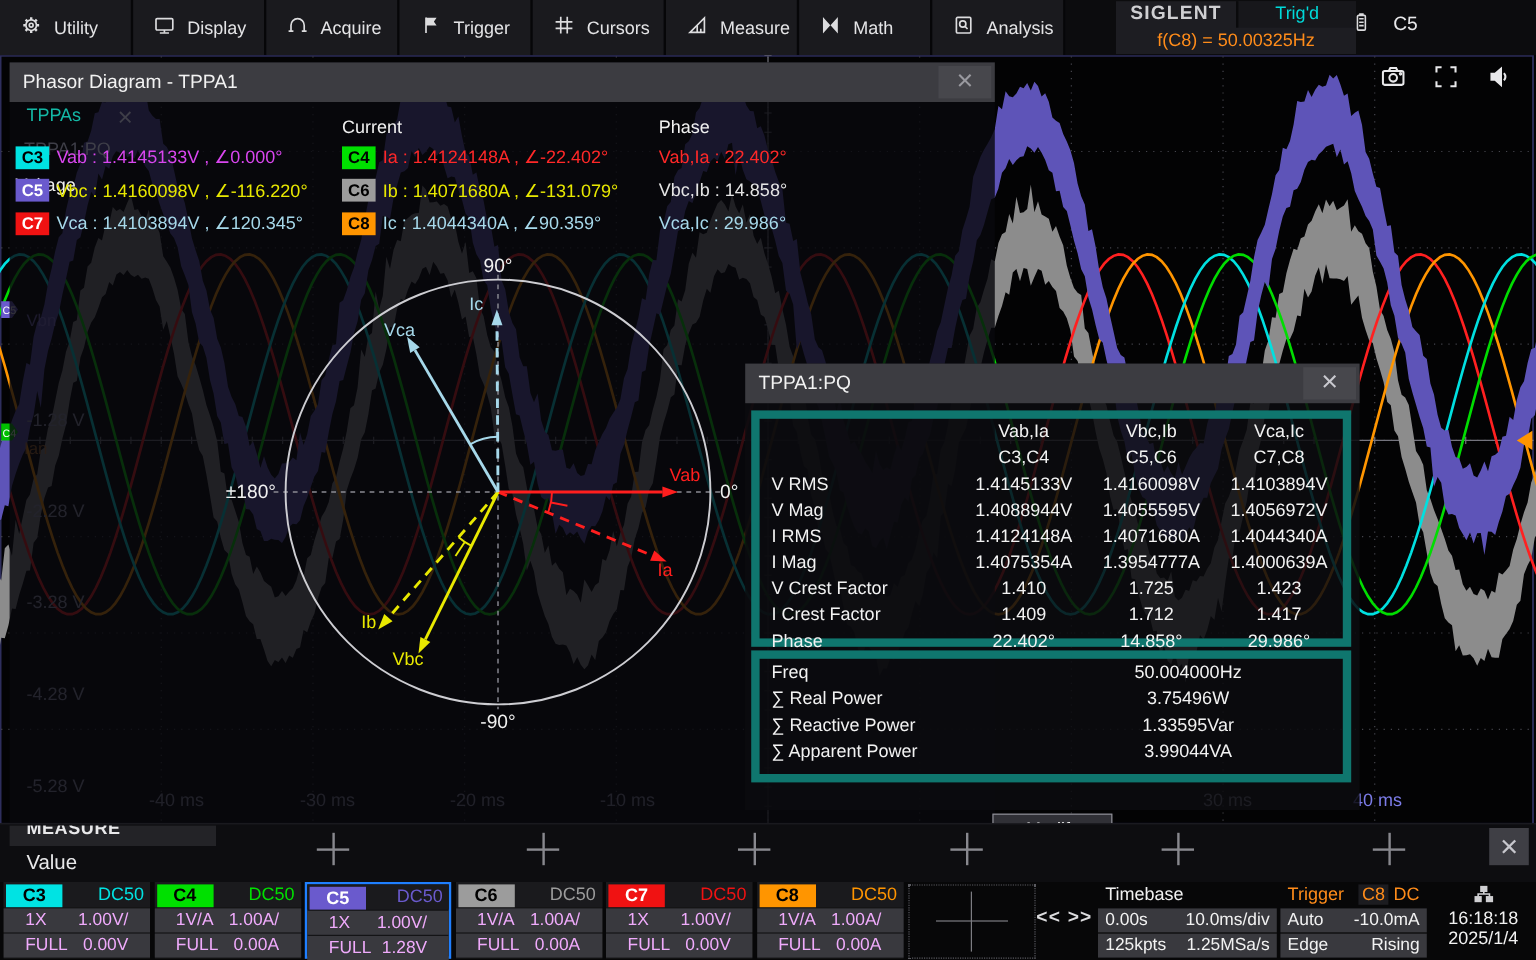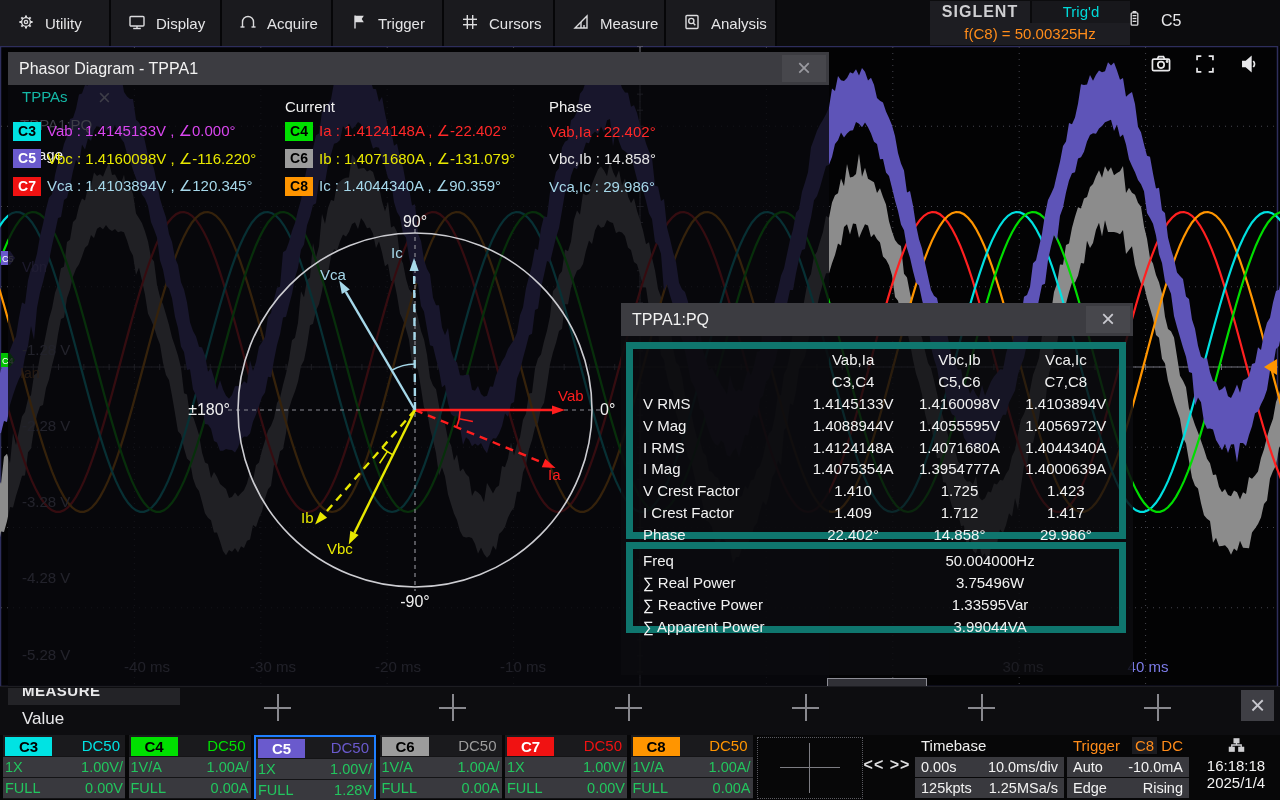--- a/index.html
+++ b/index.html
@@ -64,21 +64,21 @@
     color:#c7c7cd;font-size:26px;line-height:30px;text-align:center;}
 
   
   #chstrip{left:0;top:735px;width:1280px;height:65px;background:#070708;}
   .chbox{position:absolute;top:0;width:122px;height:64px;background:#141416;box-sizing:border-box;}
   .chbox.selected{border:2px solid #1f7fff;}
   .chhead{display:flex;height:21px;align-items:center;}
   .chbadge{width:47px;height:19px;margin:1px 0 0 2px;text-align:center;line-height:19px;font-size:15px;font-weight:bold;}
   .chcoupling{flex:1;text-align:right;padding-right:5px;font-size:15px;}
   .chrow{height:20px;margin-top:1px;background:#39393e;display:flex;justify-content:space-between;
-    align-items:center;padding:0 2px;color:#22c55e;font-size:14.5px;}
+    align-items:center;padding:0 18px;color:#f0abfc;font-size:14.5px;}
   #emptyslot{position:absolute;left:757px;top:2px;width:104px;height:60px;border:1px dotted #5a5a60;}
   #emptyslot .ph{position:absolute;background:#7c7c82;}
   #chev{position:absolute;left:862px;top:21px;width:50px;color:#dcdcde;font-size:16px;font-weight:bold;letter-spacing:1px;text-align:center;}
   .infobox{position:absolute;top:0;height:64px;}
   .infohead{height:21px;display:flex;align-items:center;padding:0 6px;font-size:15px;color:#f0f0f0;}
   .inforow{height:20px;margin-top:1px;background:#39393e;display:flex;justify-content:space-between;
     align-items:center;padding:0 6px;color:#f2f2f2;font-size:14.5px;}
   #clockblk{position:absolute;left:1192px;top:0;width:88px;height:64px;color:#f2f2f2;font-size:15px;text-align:center;}
 </style>
 </head>
@@ -134,20 +134,27 @@
           </svg></span>
         <span>Cursors</span>
       </div>
       <div class="menu-item">
         <span><svg width="18" height="18" viewBox="0 0 18 18" fill="none" stroke="#dcdcde" stroke-width="1.4">
             <path d="M3,15 L15,15 L15,3 Z"></path>
             <line x1="12" y1="15" x2="12" y2="12"></line>
             <line x1="9" y1="15" x2="9" y2="9"></line>
           </svg></span>
         <span>Measure</span>
+      </div>
+      <div class="menu-item">
+        <span><svg width="18" height="18" viewBox="0 0 18 18" fill="none" stroke="#dcdcde" stroke-width="1.4">
+            <path d="M3.5,4 L8,9 L3.5,14 Z" fill="#dcdcde"></path>
+            <path d="M14.5,4 L10,9 L14.5,14 Z" fill="#dcdcde"></path>
+          </svg></span>
+        <span>Math</span>
       </div>
       <div class="menu-item">
         <span><svg width="18" height="18" viewBox="0 0 18 18" fill="none" stroke="#dcdcde" stroke-width="1.4">
             <rect x="3" y="2.5" width="12" height="13" rx="1"></rect>
             <circle cx="8.3" cy="8" r="2.6"></circle>
             <line x1="10.2" y1="10" x2="12.3" y2="12.2"></line>
           </svg></span>
         <span>Analysis</span>
       </div>
     </div>
@@ -467,21 +474,21 @@
             <div class="pqcell">1.712</div>
             <div class="pqcell">1.417</div>
           </div>
           <div class="pqrow">
             <div class="pqlabel">Phase</div>
             <div class="pqcell">22.402°</div>
             <div class="pqcell">14.858°</div>
             <div class="pqcell">29.986°</div>
           </div>
         </div>
-      <div class="pqbox" id="pqsummary" style="top:205px;height:91px;">
+      <div class="pqbox" id="pqsummary" style="top:205px;height:110px;">
           <div class="sumrow">
             <div class="sumlabel">Freq</div>
             <div class="sumval">50.004000Hz</div>
           </div>
           <div class="sumrow">
             <div class="sumlabel">∑ Real Power</div>
             <div class="sumval">3.75496W</div>
           </div>
           <div class="sumrow">
             <div class="sumlabel">∑ Reactive Power</div>

